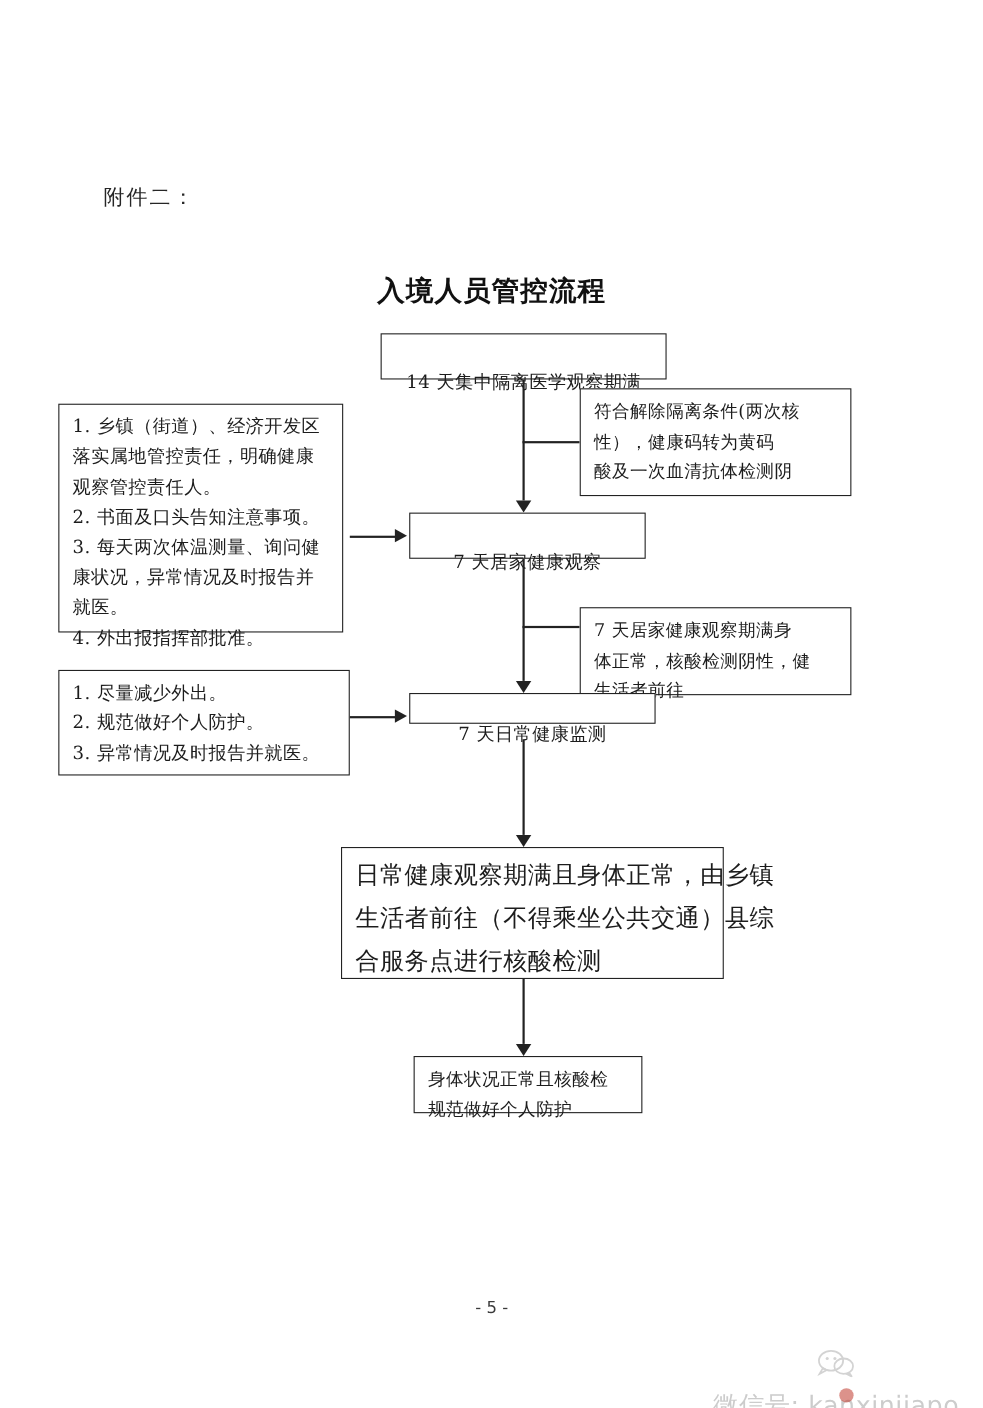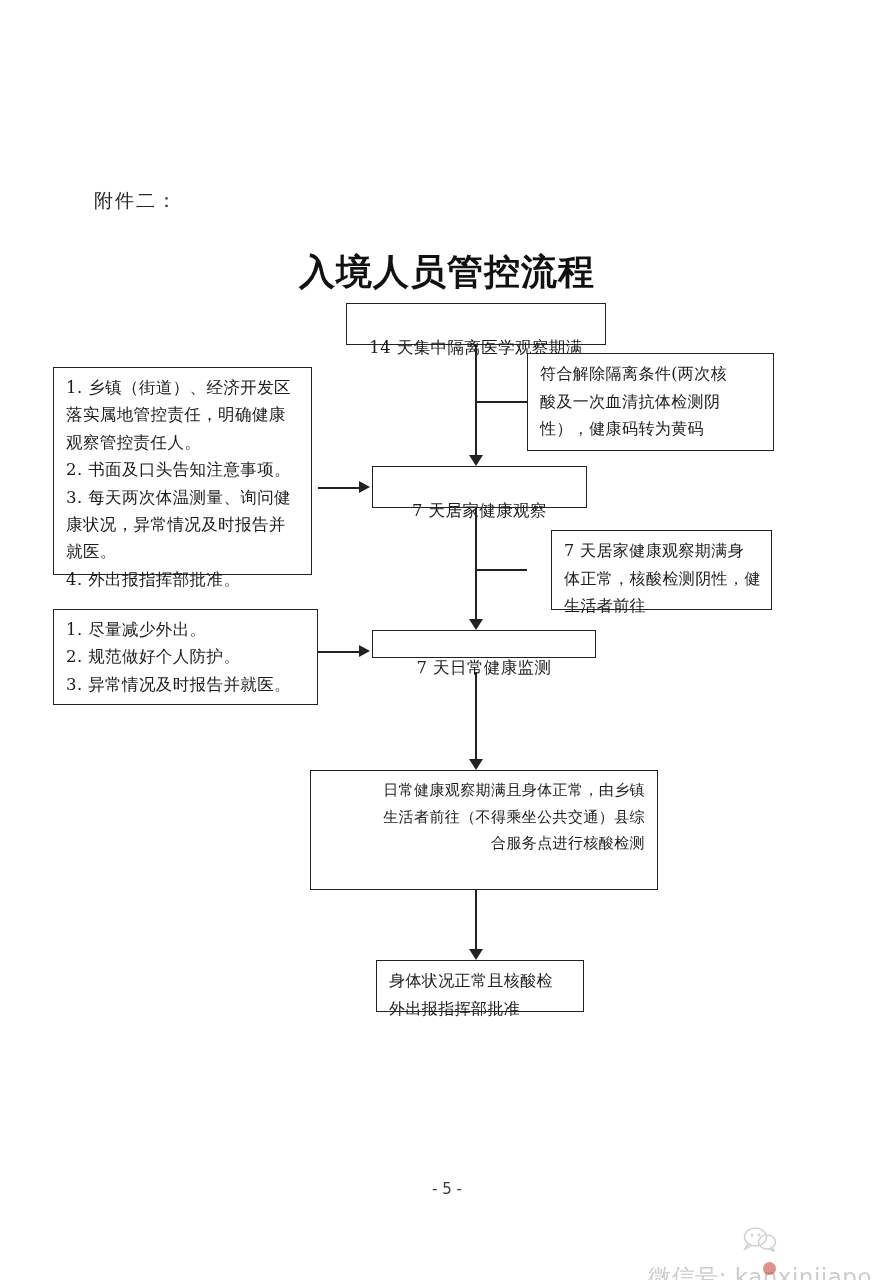--- a/index.html
+++ b/index.html
@@ -21,30 +21,29 @@
 
   
   .attachment-label {
     position: absolute;
     left: 94px;
     top: 166px;
     font-size: 19px;
     letter-spacing: 2px;
     color: #262626;
     white-space: nowrap;
-    margin-top: 22px;
   }
 
   .doc-title {
     position: absolute;
     left: 0;
     top: 248px;
     width: 894px;
     text-align: center;
-    font-size: 36px;
+    font-size: 25px;
     font-weight: bold;
     letter-spacing: 1px;
     color: #111111;
     font-family: "DejaVu Sans", "Liberation Sans", sans-serif;
   }
 
   
   .box {
     position: absolute;
     border: 1.4px solid #222222;
@@ -72,34 +71,34 @@
     text-align: left;
     line-height: 1.66;
     font-size: 16.5px;
   }
   .box.sidebox .box-inner {
     text-align: left;
     line-height: 1.72;
     font-size: 16px;
   }
   .box.para .box-inner {
-    text-align: right;
+    text-align: left;
     line-height: 1.78;
-    font-size: 15px;
+    font-size: 22px;
   }
 
   .list-line { white-space: nowrap; }
   .para-line { white-space: nowrap; }
 
   
   #box-quarantine   { left: 346px; top: 303px;  width: 260px; height: 42px; }
   #box-cond-yellow  { left: 527px; top: 353px;  width: 247px; height: 98px; }
   #box-duties-home  { left: 53px;  top: 367px;  width: 259px; height: 208px; }
   #box-home-obs     { left: 372px; top: 466px;  width: 215px; height: 42px; }
-  #box-cond-green   { left: 527px; top: 530px;  width: 221px; height: 80px; margin-left: 24px; }
+  #box-cond-green   { left: 527px; top: 552px;  width: 247px; height: 80px; }
   #box-duties-daily { left: 53px;  top: 609px;  width: 265px; height: 96px; }
   #box-daily-mon    { left: 372px; top: 630px;  width: 224px; height: 28px; }
   #box-nat-test     { left: 310px; top: 770px;  width: 348px; height: 120px; }
   #box-final        { left: 376px; top: 960px;  width: 208px; height: 52px; }
 
   
   .vline {
     position: absolute;
     width: 2px;
     background: #222222;
@@ -206,22 +205,22 @@
     <div class="box-inner">14 天集中隔离医学观察期满</div>
   </div>
 
   <div class="vline" id="v1"></div>
   <div class="hline" id="h1"></div>
   <div class="arrow-down" id="v1-arrow"></div>
 
   <div class="box sidebox" id="box-cond-yellow">
     <div class="box-inner">
       <div class="list-line">符合解除隔离条件(两次核</div>
+      <div class="list-line">性），健康码转为黄码</div>
       <div class="list-line">酸及一次血清抗体检测阴</div>
-      <div class="list-line">性），健康码转为黄码</div>
     </div>
   </div>
 
   <div class="box listbox" id="box-duties-home">
     <div class="box-inner">
       <div class="list-line">1. 乡镇（街道）、经济开发区</div>
       <div class="list-line">落实属地管控责任，明确健康</div>
       <div class="list-line">观察管控责任人。</div>
       <div class="list-line">2. 书面及口头告知注意事项。</div>
       <div class="list-line">3. 每天两次体温测量、询问健</div>
@@ -275,21 +274,21 @@
       <div class="para-line">合服务点进行核酸检测</div>
     </div>
   </div>
 
   <div class="vline" id="v4"></div>
   <div class="arrow-down" id="v4-arrow"></div>
 
   <div class="box sidebox" id="box-final">
     <div class="box-inner">
       <div class="list-line">身体状况正常且核酸检</div>
-      <div class="list-line">外出报指挥部批准</div>
+      <div class="list-line">规范做好个人防护</div>
     </div>
   </div>
 
   <div class="page-number">- 5 -</div>
 
   <div class="watermark">
     <span class="wechat-icon">
       <svg width="34" height="26" viewBox="0 0 34 26">
         <ellipse cx="12.5" cy="11" rx="11" ry="9" fill="none" stroke="#a8a8a8" stroke-width="1.6"></ellipse>
         <path d="M5 18 L2 23 L8.5 19.5 Z" fill="none" stroke="#a8a8a8" stroke-width="1.6"></path>

